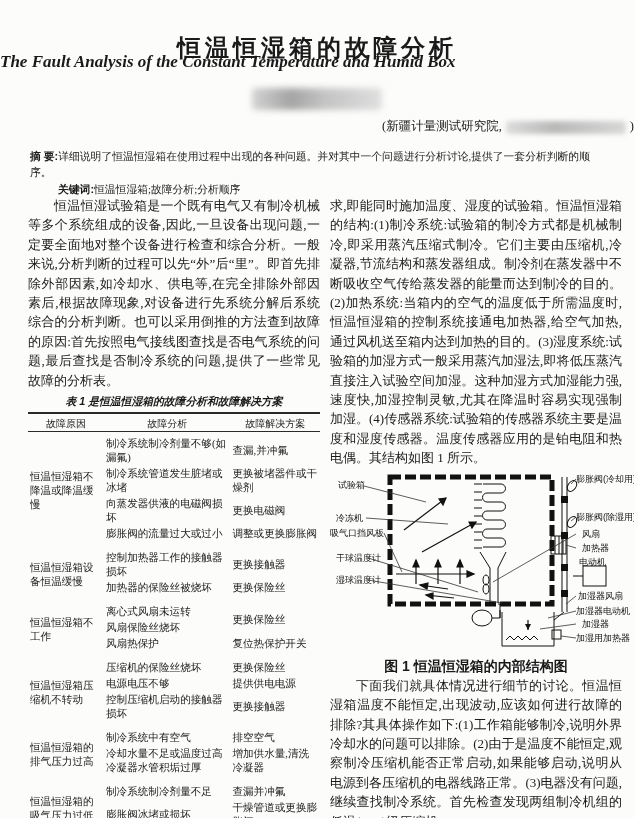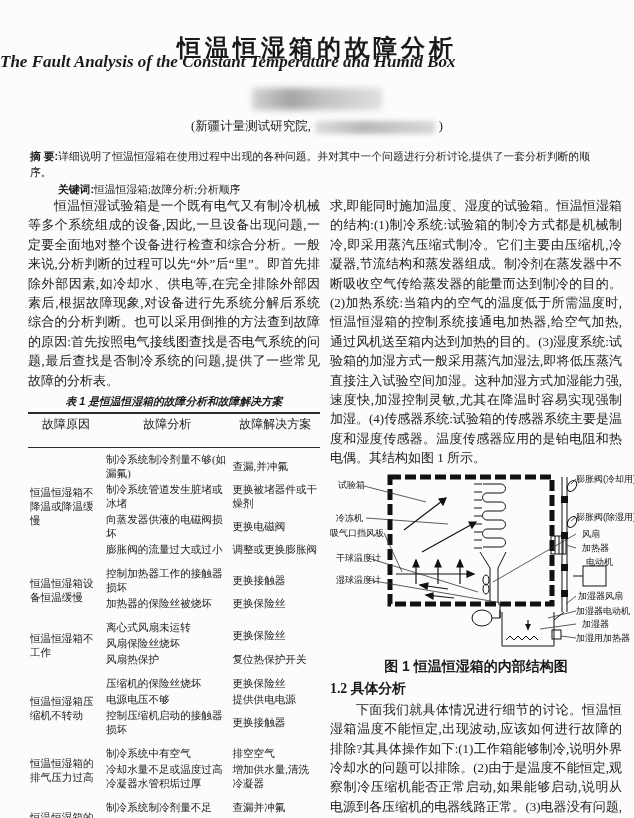--- a/index.html
+++ b/index.html
@@ -16,21 +16,21 @@
   .page-title-en{
     position:absolute;top:52px;left:0;width:634px;text-align:left;
     font-size:17px;font-weight:bold;font-style:italic;
   }
   .author-blob{
     position:absolute;top:88px;left:252px;width:130px;height:22px;
     background:linear-gradient(90deg,#c9c9c9,#8f8f8f 30%,#b5b5b5 55%,#d8d8d8);
     filter:blur(3px);border-radius:3px;opacity:.8;
   }
   .affil-line{
-    position:absolute;top:118px;left:0;width:634px;text-align:center;font-size:12.5px;
+    position:absolute;top:118px;left:0;width:634px;text-align:right;font-size:12.5px;
   }
   .affil-blob{
     display:inline-block;vertical-align:middle;width:120px;height:13px;margin:0 4px;
     background:linear-gradient(90deg,#d5d5d5,#a8a8a8 40%,#cfcfcf);
     filter:blur(2.5px);border-radius:2px;opacity:.8;
   }
   .abstract-block{position:absolute;top:148px;left:30px;width:574px;font-size:10.8px;line-height:16px;}
   .abstract-block b{font-family:"Liberation Sans","DejaVu Sans",sans-serif;}
   .kw-line{margin-top:1px;margin-left:28px;}
   .col{position:absolute;top:196px;}
@@ -42,22 +42,22 @@
     margin-top:5px;text-align:center;font-size:10.8px;font-weight:bold;
     font-family:"Liberation Sans","DejaVu Sans",sans-serif;
     font-style:italic;
   }
   table.fault{
     margin-top:3px;border-collapse:collapse;width:292px;
     border-top:2px solid #2a2a2a;border-bottom:2px solid #2a2a2a;
     font-size:10.6px;line-height:14px;
   }
   table.fault th{
-    font-weight:normal;padding:3px 2px 16px;text-align:center;
-    border-bottom:1px solid #2a2a2a;font-size:12px;
+    font-weight:normal;padding:3px 2px 0;text-align:center;
+    border-bottom:1px solid #2a2a2a;font-size:10px;
   }
   table.fault td{vertical-align:middle;padding:1px 2px;}
   td.c-cause{width:74px;}
   td.c-analysis{width:126px;}
   td.c-solution{width:88px;}
   tr.g-first td{padding-top:5px;}
   tr.g-last td{padding-bottom:5px;}
   .sec-h2{margin:4px 0 2px;font-size:13.8px;font-weight:bold;}
   .figure-wrap{position:relative;width:292px;height:182px;margin-top:4px;}
   .fig-label{
@@ -252,25 +252,24 @@
     <div id="fig-labels">
         <span class="fig-label" style="left: 8px; top: 8px;">试验箱</span>
         <span class="fig-label" style="left: 6px; top: 41px;">冷冻机</span>
         <span class="fig-label" style="left: 0px; top: 56px;">吸气口挡风板</span>
         <span class="fig-label" style="left: 6px; top: 81px;">干球温度计</span>
         <span class="fig-label" style="left: 6px; top: 103px;">湿球温度计</span>
         <span class="fig-label" style="left: 246px; top: 2px;">膨胀阀(冷却用)</span>
         <span class="fig-label" style="left: 246px; top: 40px;">膨胀阀(除湿用)</span>
         <span class="fig-label" style="left: 252px; top: 57px;">风扇</span>
         <span class="fig-label" style="left: 252px; top: 71px;">加热器</span>
-        <span class="fig-label" style="left: 256px; top: 85px;">电动机</span>
+        <span class="fig-label" style="left: 249px; top: 85px;">电动机</span>
         <span class="fig-label" style="left: 248px; top: 119px;">加湿器风扇</span>
         <span class="fig-label" style="left: 246px; top: 134px;">加湿器电动机</span>
         <span class="fig-label" style="left: 252px; top: 147px;">加湿器</span>
         <span class="fig-label" style="left: 246px; top: 161px;">加湿用加热器</span>
       </div>
   </div>
 
   <div class="fig-caption">图 1  恒温恒湿箱的内部结构图</div>
-  <div class="sec-h2">1.2  具体分析</div>
   <p class="para indent">下面我们就具体情况进行细节的讨论。恒温恒湿箱温度不能恒定,出现波动,应该如何进行故障的排除?其具体操作如下:(1)工作箱能够制冷,说明外界冷却水的问题可以排除。(2)由于是温度不能恒定,观察制冷压缩机能否正常启动,如果能够启动,说明从电源到各压缩机的电器线路正常。(3)电器没有问题,继续查找制冷系统。首先检查发现两组制冷机组的低温(R23)级压缩机</p>
 
 </div>
 
 </body></html>

